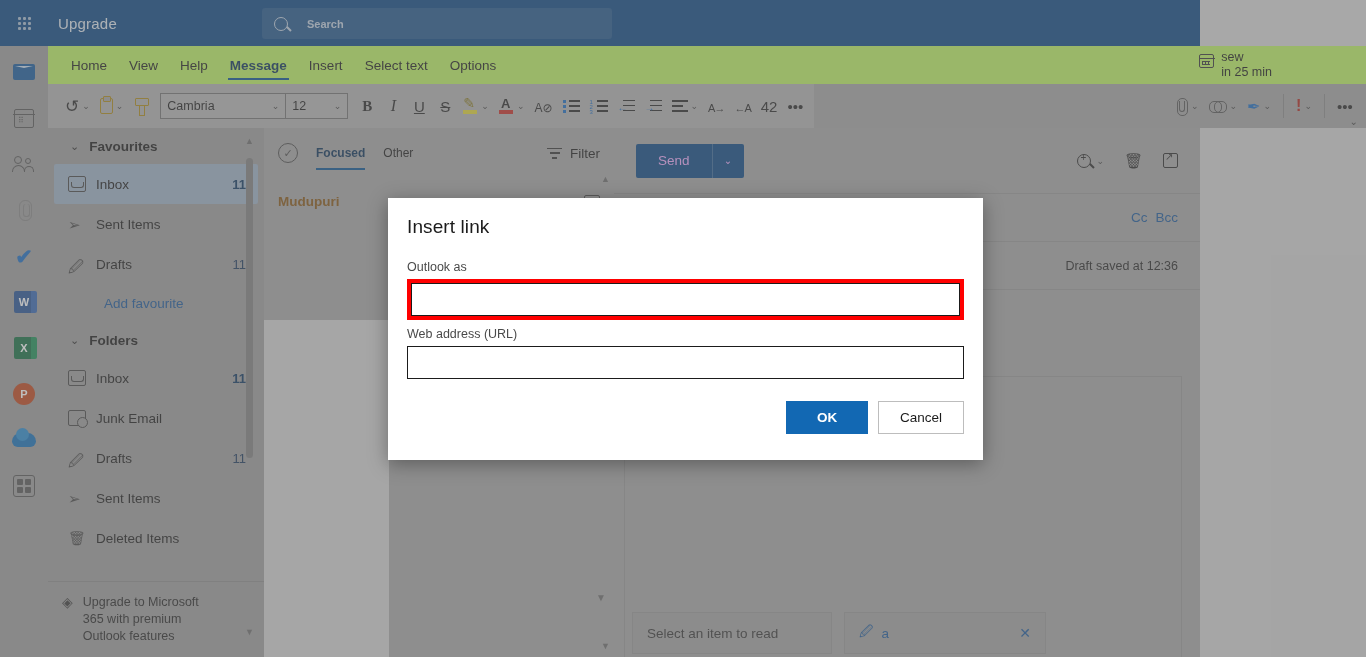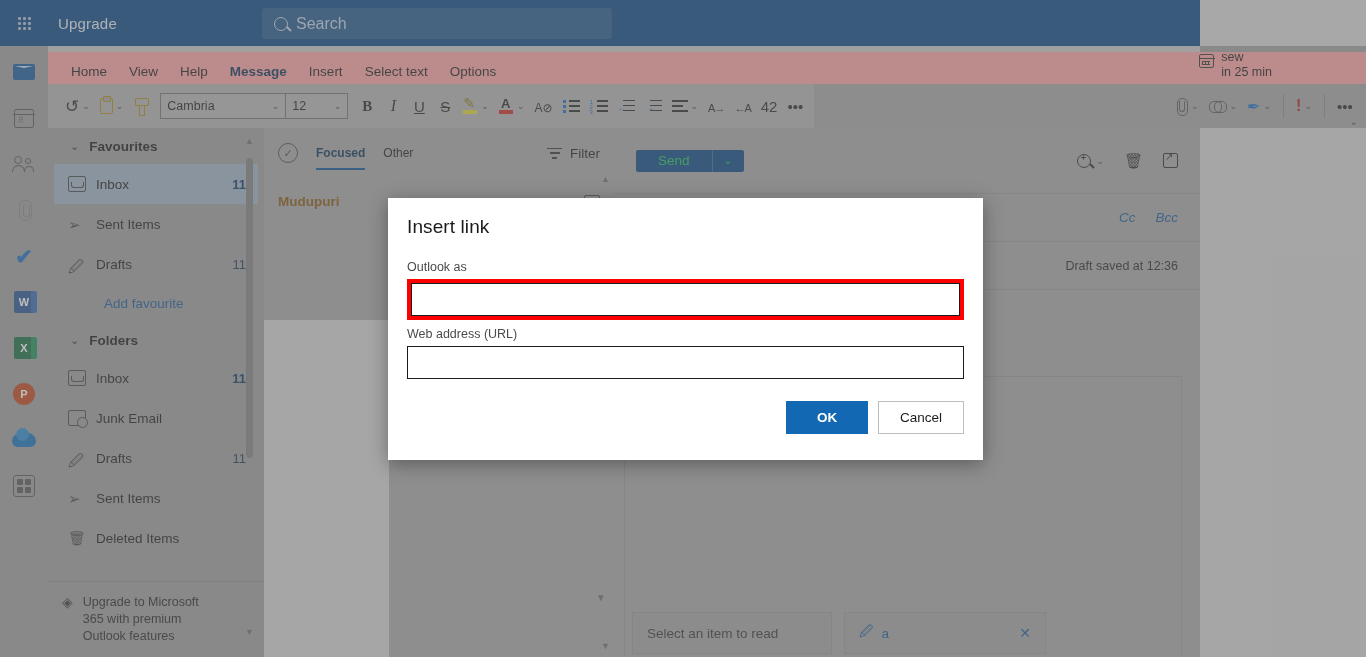--- a/index.html
+++ b/index.html
@@ -58,21 +58,21 @@
     cursor: text;
   }
   .searchbox .mag {
     width: 14px; height: 14px; border: 1.6px solid #c3d2e2; border-radius: 50%;
     position: relative; flex: none;
   }
   .searchbox .mag::after {
     content:""; position: absolute; width: 6px; height: 1.6px; background: #c3d2e2;
     transform: rotate(45deg); right: -5px; bottom: 0px;
   }
-  .searchbox span { color: #c3d2e2; font-size: 16px; margin-left: 8px; }
+  .searchbox span { color: #c3d2e2; font-size: 11px; margin-left: 19px; font-weight: bold; }
 
   .top-actions {
     position: absolute; right: 166px; top: 0; height: 46px;
     display: flex; align-items: center; gap: 0px;
   }
   .top-item {
     height: 46px; display: flex; align-items: center; justify-content: center;
     padding: 0 13px; cursor: pointer; color: #e3eaf2; font-size: 13.5px;
   }
   .cam {
@@ -167,23 +167,23 @@
   .xl { width:20px;height:22px;background:#1a7245;border-radius:2px;color:#fff;font-size:11px;font-weight:bold;display:flex;align-items:center;justify-content:center;position:relative;}
   .xl::after{content:"";position:absolute;right:-3px;top:0;width:6px;height:22px;background:#22925a;border-radius:0 2px 2px 0;}
   .pp { width:22px;height:22px;background:#c14a22;border-radius:50%;color:#fff;font-size:11px;font-weight:bold;display:flex;align-items:center;justify-content:center;}
   .cloud { width:24px;height:14px;background:#1b74bb;border-radius:10px 10px 7px 7px; position:relative;}
   .cloud::before{content:"";position:absolute;left:4px;top:-5px;width:13px;height:13px;border-radius:50%;background:#2f8ed0;}
   .apps { width:22px;height:22px;border:1.7px solid #5a5a5a;border-radius:3px;display:grid;grid-template-columns:1fr 1fr;gap:2px;padding:3px;}
   .apps i{background:#5a5a5a;border-radius:1px;}
 
   
   .ribbon-tabs {
-    position: absolute; left: 48px; top: 52px;
+    position: absolute; left: 48px; top: 46px;
     width: 1318px; height: 38px;
-    background: #fca5a5;
+    background: #bef264;
     display: flex; align-items: flex-start;
     padding-left: 12px;
     z-index: 6;
   }
   .rtab {
     font-size: 13.5px; color: #232323; padding: 0 11px; height: 38px;
     display:flex; align-items:center; cursor:pointer; position: relative;
   }
   .rtab.active { font-weight: bold; color: #10355b; }
   .rtab.active::after {
@@ -351,37 +351,37 @@
   .compose {
     position: absolute; left: 614px; top: 128px;
     width: 586px; height: 529px;
     background: #a8a8a8; z-index: 6;
   }
   .cmp-toolbar {
     height: 66px; display:flex; align-items:center; padding: 0 22px;
     border-bottom: 1px solid #9a9a9a;
   }
   .sendbtn {
-    display:flex; height:22px; background:#0f4a85; color:#22c55e; border-radius:2px; cursor:pointer;
+    display:flex; height:34px; background:#0f4a85; color:#f0abfc; border-radius:2px; cursor:pointer;
   }
   .sendbtn .lbl { padding: 0 22px; display:flex; align-items:center; font-size:13.5px;}
   .sendbtn .cv { width:32px; border-left:1px solid #3d6c9c; display:flex;align-items:center;justify-content:center;font-size:10px;}
   .cmp-right { margin-left:auto; display:flex; align-items:center; gap:20px; }
   .cmp-ico { cursor:pointer; color:#2f2f2f; display:flex; align-items:center; gap:5px;}
   .zoomico{width:14px;height:14px;border:1.6px solid #2f2f2f;border-radius:50%;position:relative;}
   .zoomico::before{content:"+";position:absolute;left:2px;top:-3px;font-size:10px;}
   .zoomico::after{content:"";position:absolute;width:6px;height:1.6px;background:#2f2f2f;transform:rotate(45deg);right:-5px;bottom:0;}
   .trashico{font-size:15px;}
   .popico{width:15px;height:15px;border:1.5px solid #2f2f2f;border-radius:2px;position:relative;}
   .popico::after{content:"↗";position:absolute;left:1px;top:-3px;font-size:10px;}
   .cmp-to {
     height: 48px; display:flex; align-items:center; padding: 0 22px;
     border-bottom: 1px solid #9a9a9a;
   }
-  .ccbcc { margin-left:auto; display:flex; gap:20px; font-size:13.5px; color:#1f5c9e; cursor:pointer;font-style:italic;}
+  .ccbcc { margin-left:auto; display:flex; gap:8px; font-size:13.5px; color:#1f5c9e; cursor:pointer;}
   .cmp-subj {
     height: 48px; display:flex; align-items:center; padding: 0 22px; justify-content:flex-end;
     border-bottom: 1px solid #9a9a9a; font-size: 12.5px; color: #2b2b2b;
   }
   .cmp-body {
     position:absolute; left:10px; top:248px; right:18px; height:325px;
     border:1px solid #9a9a9a; background:#a8a8a8;
   }
   .cmp-foot {
     position:absolute; left:10px; bottom:0; right:0; height:48px;

